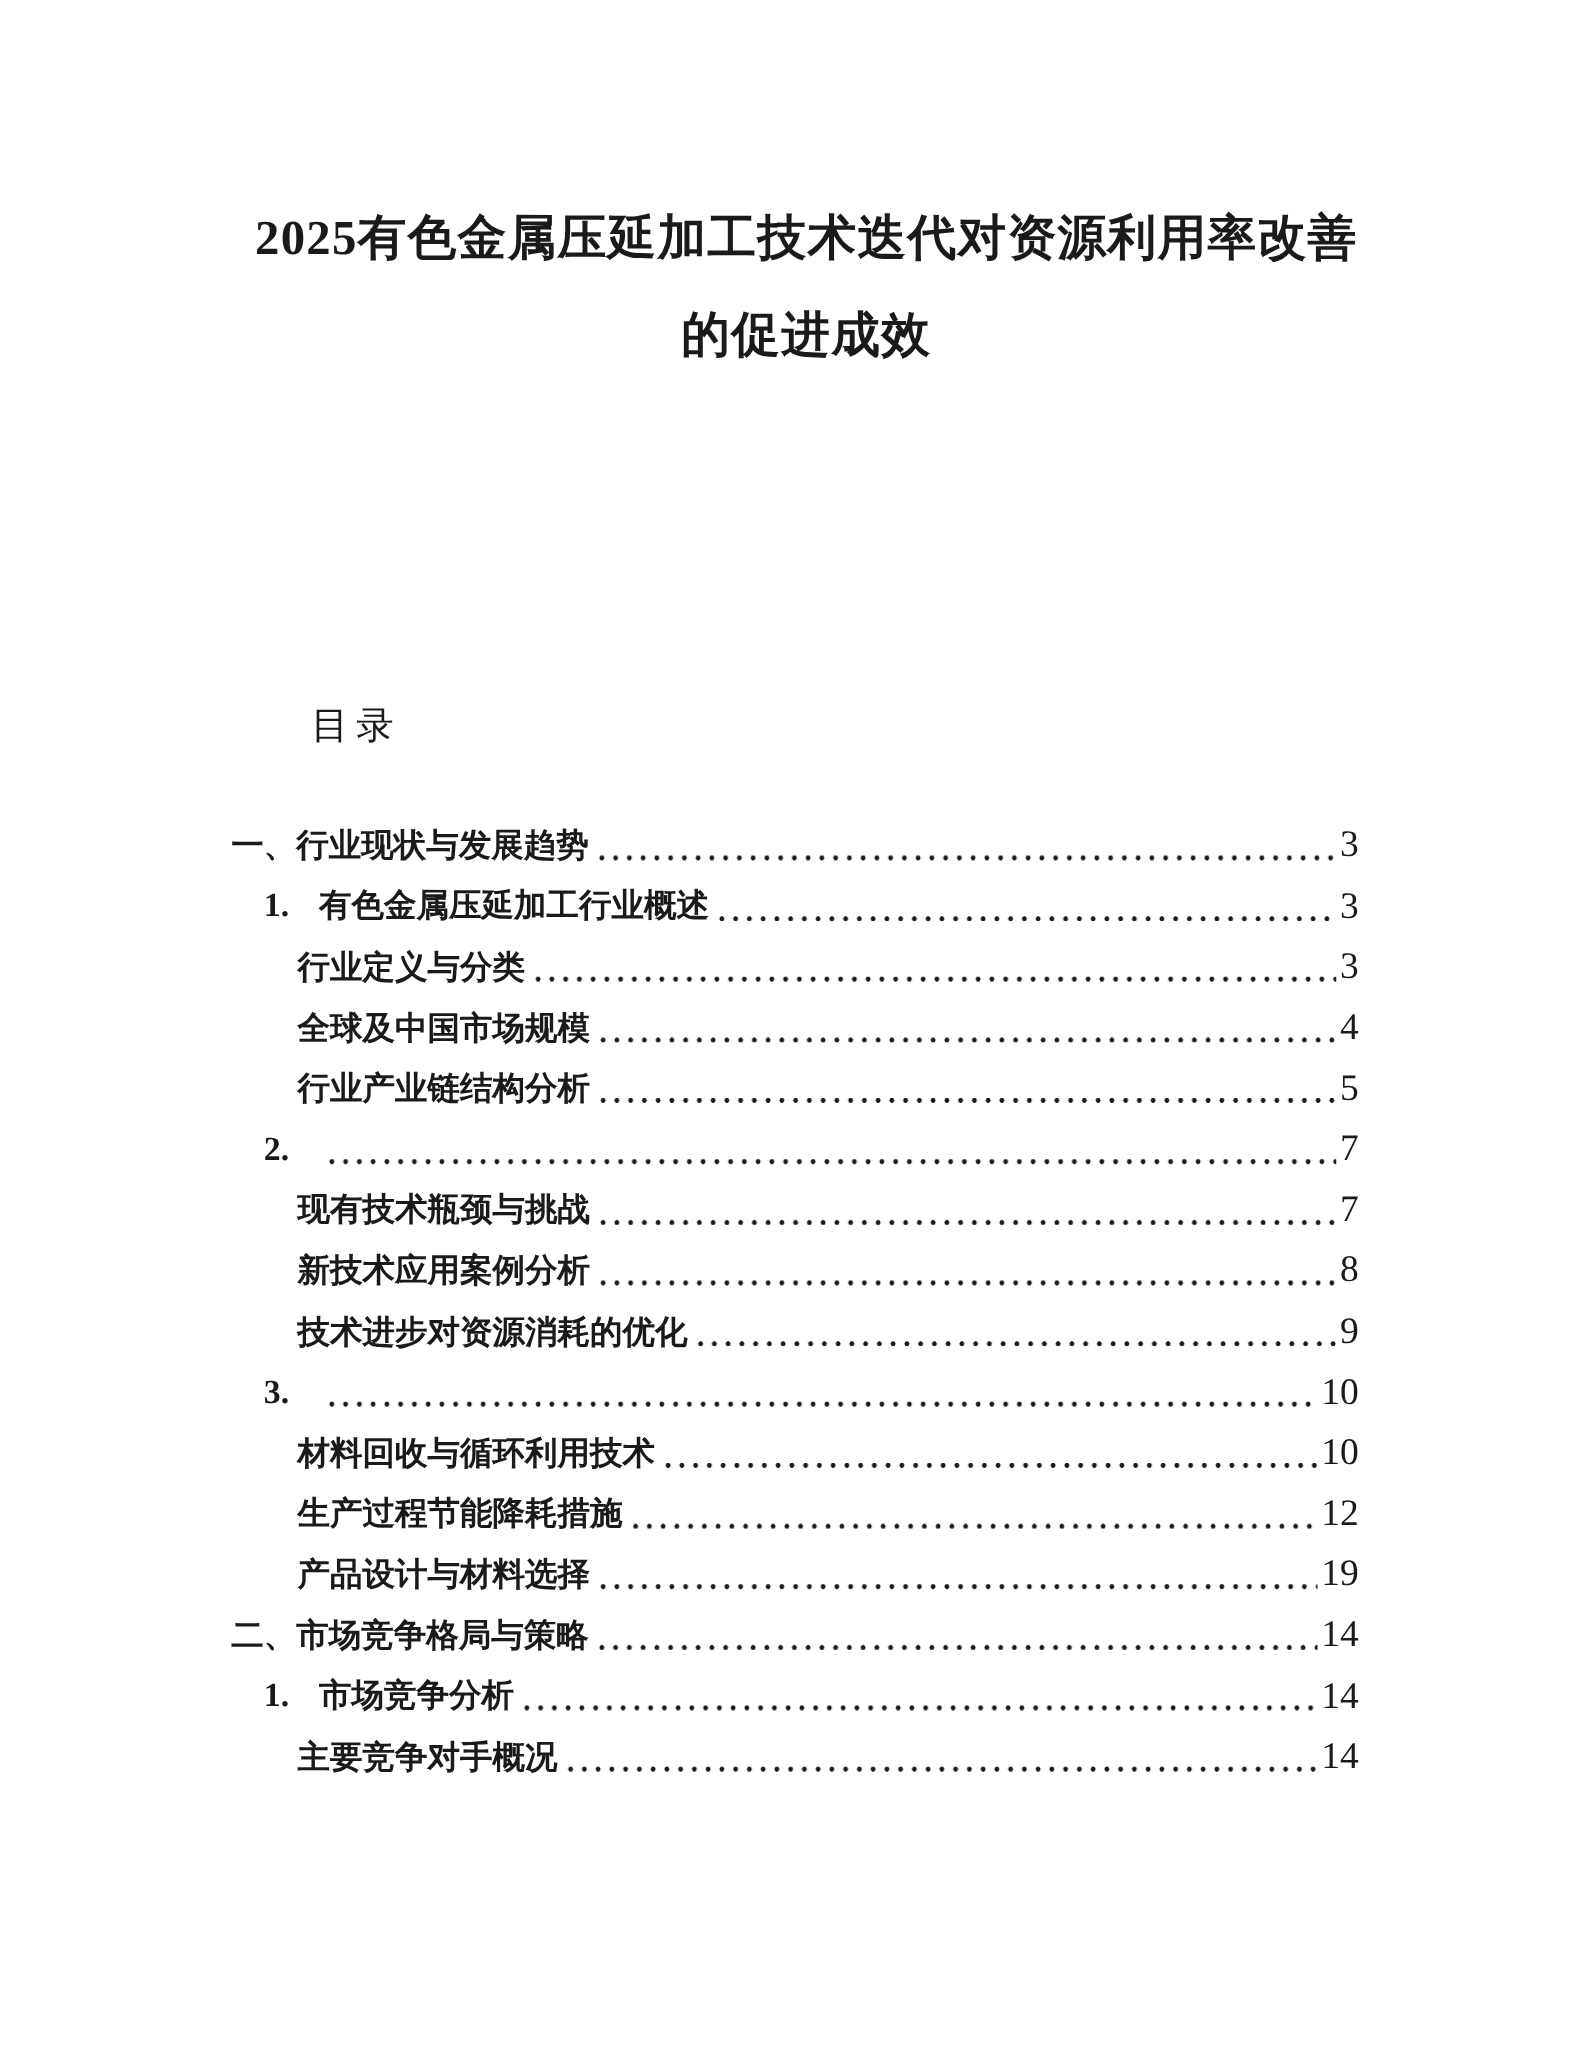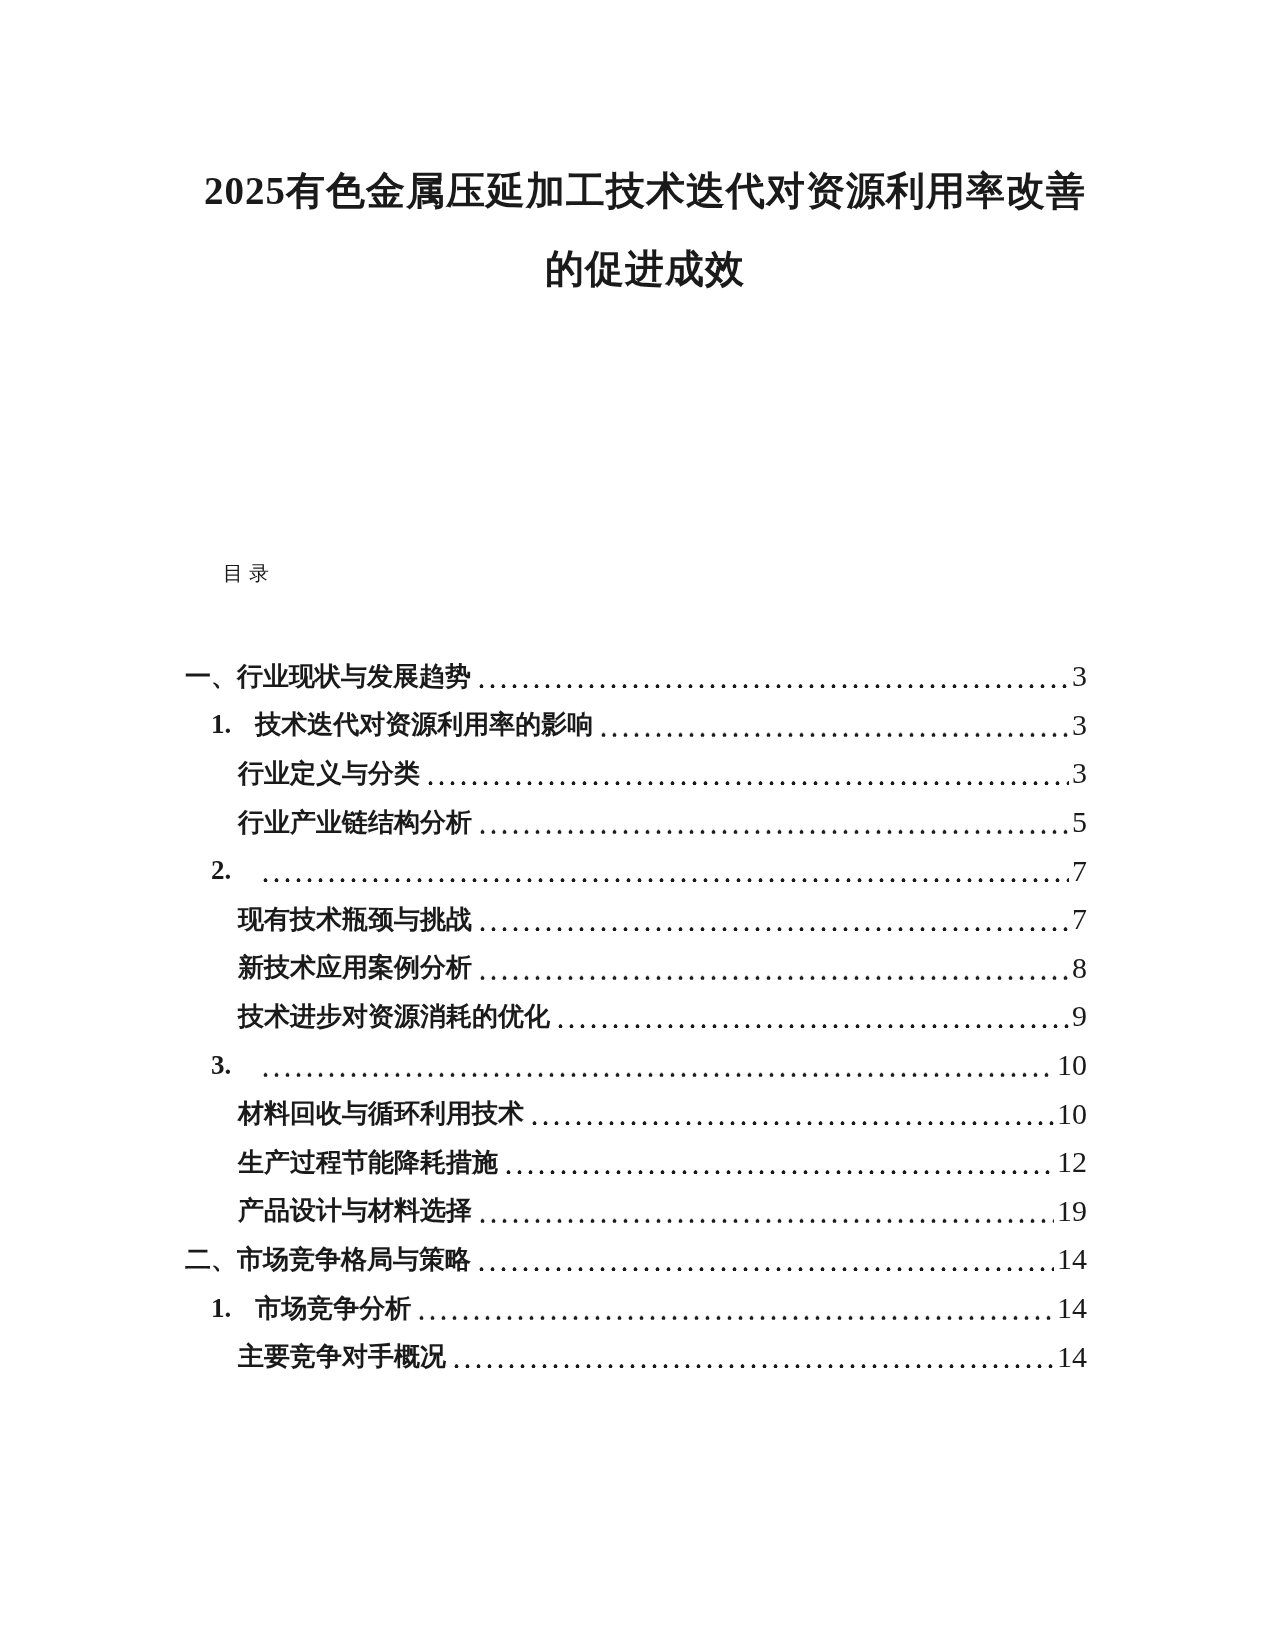--- a/index.html
+++ b/index.html
@@ -32,22 +32,22 @@
     line-height: 78px;
     letter-spacing: 1px;
     font-family: "Liberation Serif", "DejaVu Serif", serif;
   }
   .title-line { display: block; white-space: nowrap; margin-left: 15px; }
 
   
   .toc-heading {
     position: absolute;
     top: 560px;
-    left: 223px;
-    font-size: 20px;
+    left: 249px;
+    font-size: 30px;
     font-weight: normal;
     letter-spacing: 6px;
   }
 
   
   .toc-list {
     position: absolute;
     top: 652px;
     left: 185px;
     width: 902px; 
@@ -110,32 +110,38 @@
   <nav class="toc-list" id="toc-list">
   <div class="toc-row level-1">
 
     <span class="toc-label">一、行业现状与发展趋势</span>
     <span class="toc-dots"></span>
     <span class="toc-page">3</span>
   </div>
 
   <div class="toc-row level-2">
     <span class="toc-num">1.</span>
-    <span class="toc-label">技术迭代对资源利用率的影响</span>
+    <span class="toc-label">有色金属压延加工行业概述</span>
     <span class="toc-dots"></span>
     <span class="toc-page">3</span>
   </div>
 
   <div class="toc-row level-3">
 
     <span class="toc-label">行业定义与分类</span>
     <span class="toc-dots"></span>
     <span class="toc-page">3</span>
   </div>
 
+  <div class="toc-row level-3">
+
+    <span class="toc-label">全球及中国市场规模</span>
+    <span class="toc-dots"></span>
+    <span class="toc-page">4</span>
+  </div>
 
   <div class="toc-row level-3">
 
     <span class="toc-label">行业产业链结构分析</span>
     <span class="toc-dots"></span>
     <span class="toc-page">5</span>
   </div>
 
   <div class="toc-row level-2">
     <span class="toc-num">2.</span>

